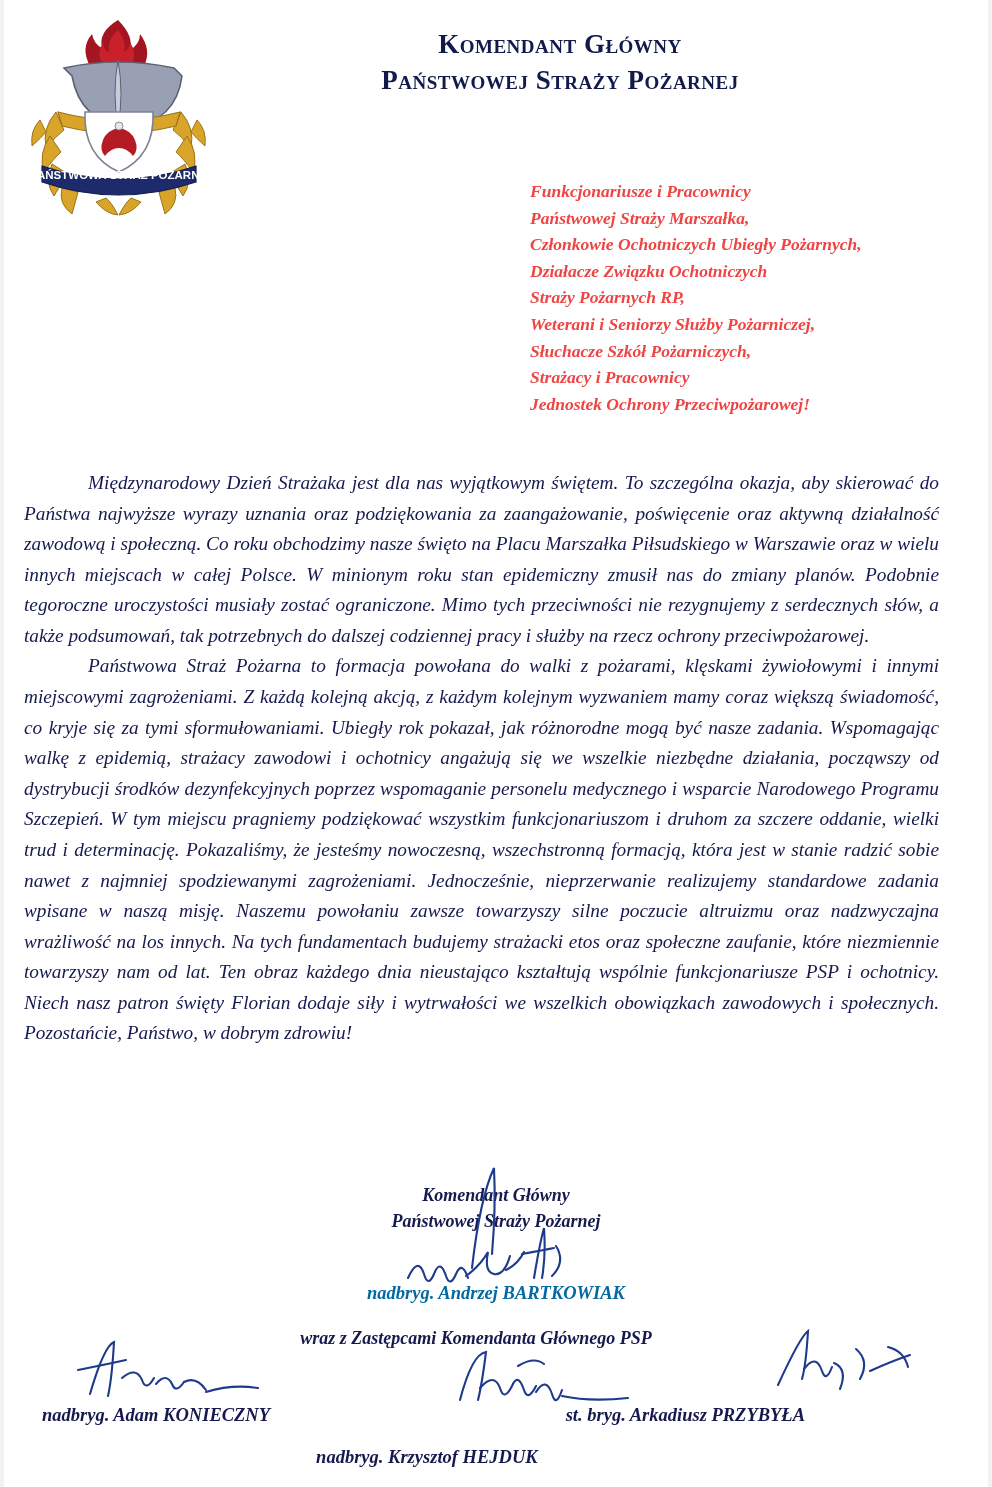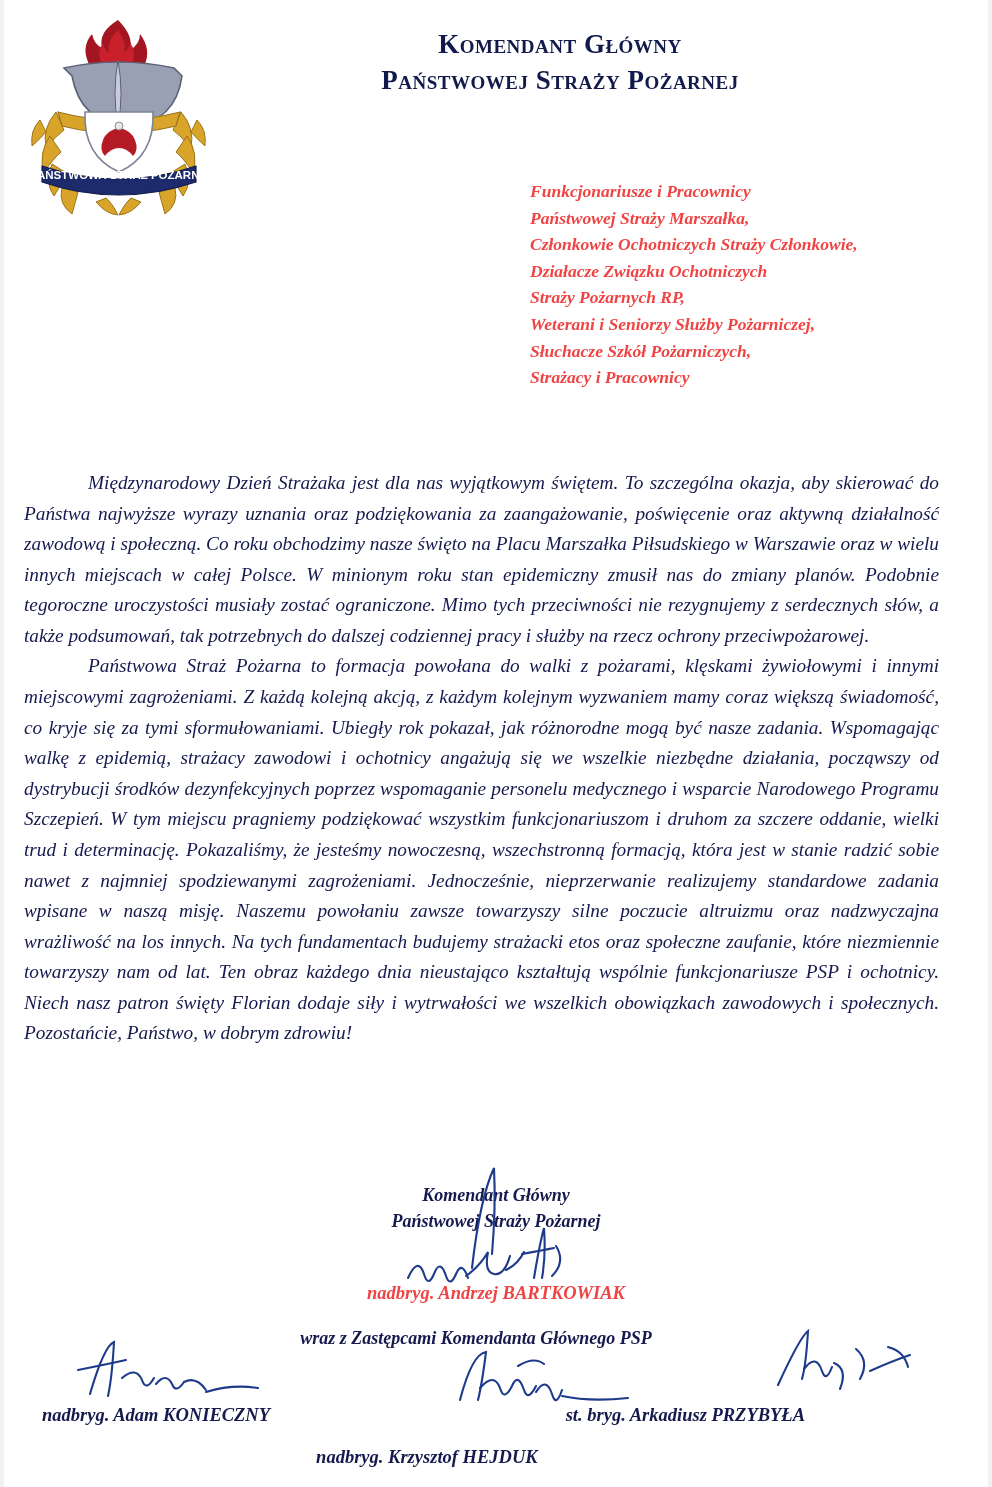--- a/index.html
+++ b/index.html
@@ -105,21 +105,21 @@
   .sig-main-name {
     position: absolute;
     left: 0;
     top: 1283px;
     width: 992px;
     text-align: center;
     font-family: "Liberation Serif", serif;
     font-style: italic;
     font-weight: bold;
     font-size: 18.5px;
-    color: #ef4444;
+    color: #0369a1;
   }
   .sig-with {
     position: absolute;
     left: 0;
     top: 1328px;
     width: 952px;
     text-align: center;
     font-family: "Liberation Serif", serif;
     font-style: italic;
     font-weight: bold;
@@ -227,26 +227,27 @@
 
     <div class="header-titles">
       <div class="title-line l1 sc">Komendant Główny</div>
       <div class="title-line l2 sc">Państwowej Straży Pożarnej</div>
     </div>
   </div>
 
   <div class="addressees">
     <div>Funkcjonariusze i Pracownicy</div>
     <div>Państwowej Straży Marszałka,</div>
-    <div>Członkowie Ochotniczych Straży Członkowie,</div>
+    <div>Członkowie Ochotniczych Ubiegły Pożarnych,</div>
     <div>Działacze Związku Ochotniczych</div>
     <div>Straży Pożarnych RP,</div>
     <div>Weterani i Seniorzy Służby Pożarniczej,</div>
     <div>Słuchacze Szkół Pożarniczych,</div>
     <div>Strażacy i Pracownicy</div>
+    <div>Jednostek Ochrony Przeciwpożarowej!</div>
   </div>
 
   <div class="body-text">
     <p>Międzynarodowy Dzień Strażaka jest dla nas wyjątkowym świętem. To szczególna okazja, aby skierować do Państwa najwyższe wyrazy uznania oraz podziękowania za zaangażowanie, poświęcenie oraz aktywną działalność zawodową i społeczną. Co roku obchodzimy nasze święto na Placu Marszałka Piłsudskiego w Warszawie oraz w wielu innych miejscach w całej Polsce. W minionym roku stan epidemiczny zmusił nas do zmiany planów. Podobnie tegoroczne uroczystości musiały zostać ograniczone. Mimo tych przeciwności nie rezygnujemy z serdecznych słów, a także podsumowań, tak potrzebnych do dalszej codziennej pracy i służby na rzecz ochrony przeciwpożarowej.</p>
     <p>Państwowa Straż Pożarna to formacja powołana do walki z pożarami, klęskami żywiołowymi i innymi miejscowymi zagrożeniami. Z każdą kolejną akcją, z każdym kolejnym wyzwaniem mamy coraz większą świadomość, co kryje się za tymi sformułowaniami. Ubiegły rok pokazał, jak różnorodne mogą być nasze zadania. Wspomagając walkę z epidemią, strażacy zawodowi i ochotnicy angażują się we wszelkie niezbędne działania, począwszy od dystrybucji środków dezynfekcyjnych poprzez wspomaganie personelu medycznego i wsparcie Narodowego Programu Szczepień. W tym miejscu pragniemy podziękować wszystkim funkcjonariuszom i druhom za szczere oddanie, wielki trud i determinację. Pokazaliśmy, że jesteśmy nowoczesną, wszechstronną formacją, która jest w stanie radzić sobie nawet z najmniej spodziewanymi zagrożeniami. Jednocześnie, nieprzerwanie realizujemy standardowe zadania wpisane w naszą misję. Naszemu powołaniu zawsze towarzyszy silne poczucie altruizmu oraz nadzwyczajna wrażliwość na los innych. Na tych fundamentach budujemy strażacki etos oraz społeczne zaufanie, które niezmiennie towarzyszy nam od lat. Ten obraz każdego dnia nieustająco kształtują wspólnie funkcjonariusze PSP i ochotnicy. Niech nasz patron święty Florian dodaje siły i wytrwałości we wszelkich obowiązkach zawodowych i społecznych. Pozostańcie, Państwo, w dobrym zdrowiu!</p>
   </div>
 
   <div class="sig-title">
     <div>Komendant Główny</div>
     <div>Państwowej Straży Pożarnej</div>

